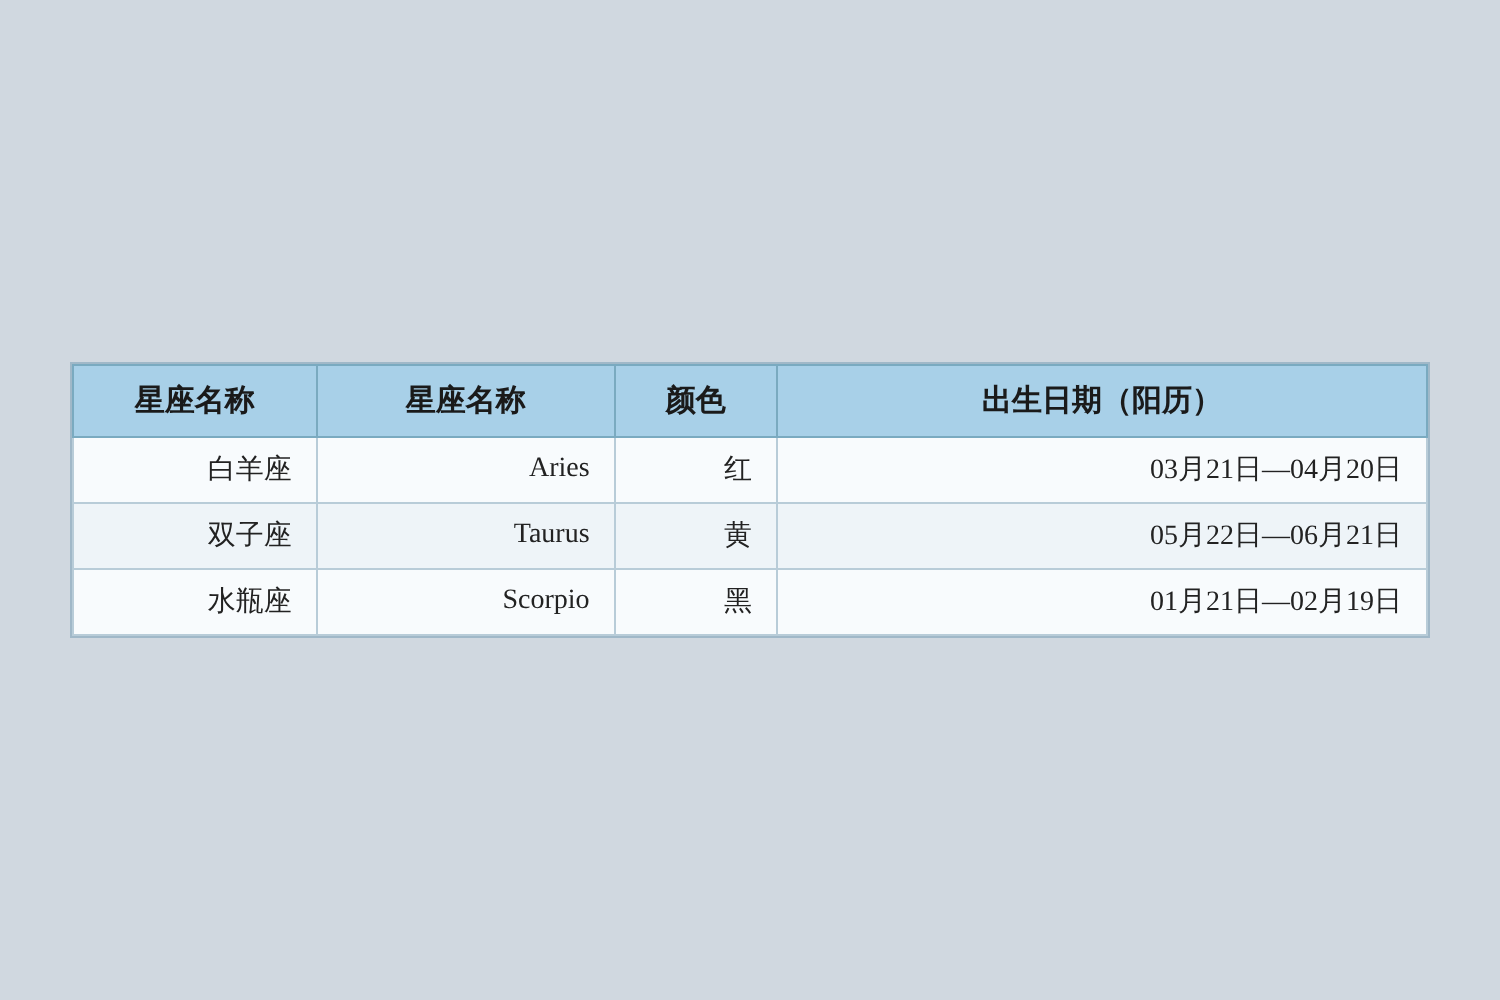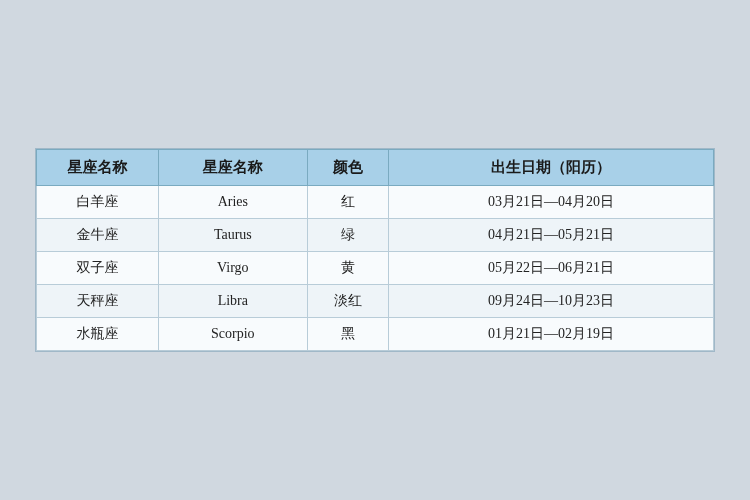--- a/index.html
+++ b/index.html
@@ -46,21 +46,21 @@
       background-color: #f8fbfd;
     }
 
     tbody tr:nth-child(even) {
       background-color: #eef4f8;
     }
 
     tbody td {
       border: 1px solid #b8ccd8;
       padding: 7px 12px;
-      text-align: center;
+      text-align: right;
       font-size: 14px;
       color: #222;
     }
 
     .col-chinese { width: 18%; }
     .col-english { width: 22%; }
     .col-color   { width: 12%; margin-top: 41px; }
     .col-date    { width: 48%; }
   </style>
 </head>
@@ -77,36 +77,24 @@
       </tr>
     </thead>
     <tbody id="table-body">
     <tr>
           <td>白羊座</td>
           <td>Aries</td>
           <td>红</td>
           <td>03月21日—04月20日</td>
         </tr>
         <tr>
-          <td>金牛座</td>
+          <td>双子座</td>
           <td>Taurus</td>
-          <td>绿</td>
-          <td>04月21日—05月21日</td>
-        </tr>
-        <tr>
-          <td>双子座</td>
-          <td>Virgo</td>
           <td>黄</td>
           <td>05月22日—06月21日</td>
-        </tr>
-        <tr>
-          <td>天秤座</td>
-          <td>Libra</td>
-          <td>淡红</td>
-          <td>09月24日—10月23日</td>
         </tr>
         <tr>
           <td>水瓶座</td>
           <td>Scorpio</td>
           <td>黑</td>
           <td>01月21日—02月19日</td>
         </tr>
       </tbody>
   </table>
 </div>

